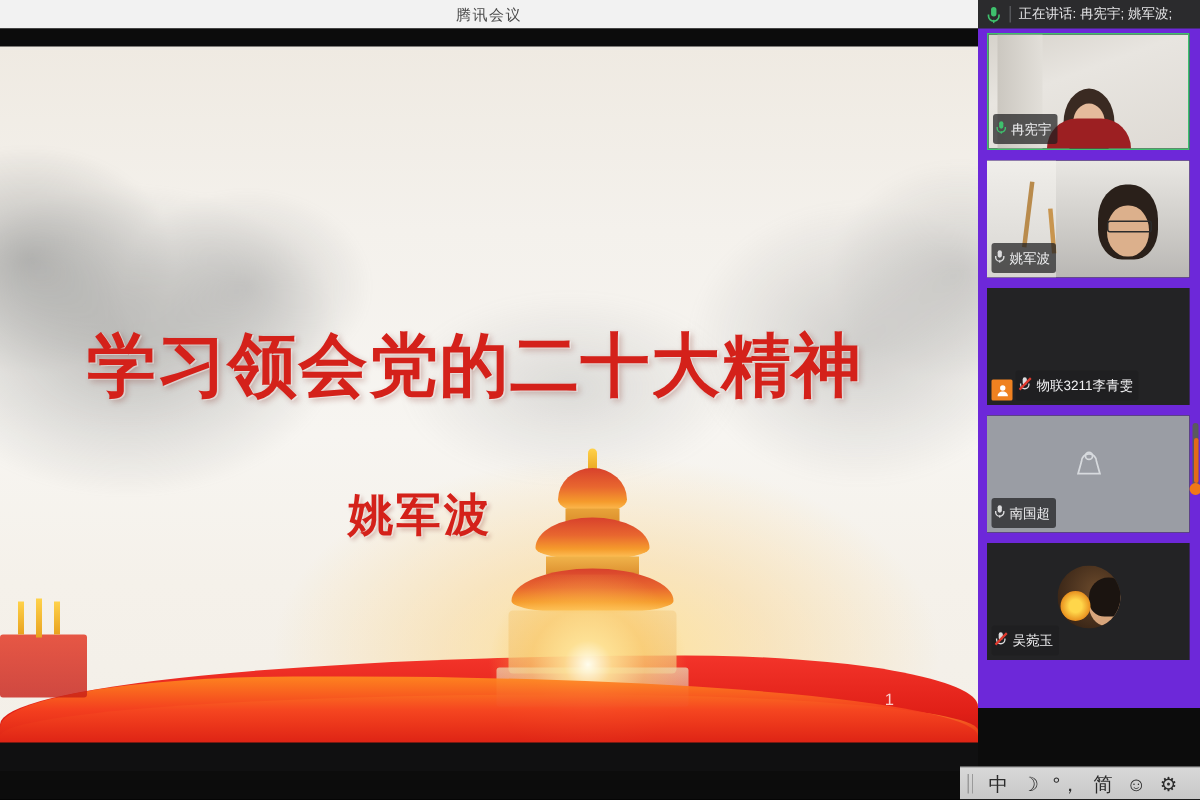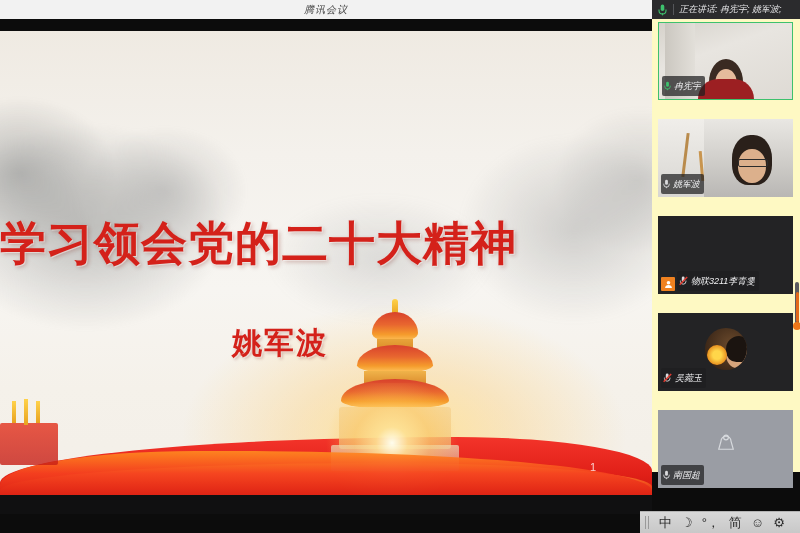--- a/index.html
+++ b/index.html
@@ -17,21 +17,21 @@
   }
 
   
   .titlebar {
     position: absolute; left: 0; top: 0;
     width: 652px; height: 19px;
     background: #f2f2f2;
     display: flex; align-items: center; justify-content: center;
   }
   .titlebar .title {
-    font-size: 10px; color: #4a4a4a; letter-spacing: 1px; font-style: italic;
+    font-size: 10px; color: #4a4a4a; letter-spacing: 1px;
   }
 
   
   .stage {
     position: absolute; left: 0; top: 19px;
     width: 652px; height: 495px;
     background: #0c0c0c;
     overflow: hidden;
   }
   .slide {
@@ -143,21 +143,21 @@
   .flag {
     position: absolute; bottom: 78px; width: 4px; height: 22px;
     background: linear-gradient(180deg,#ffd24a,#e8a21f);
   }
   .flag.f1 { left: 12px; }
   .flag.f2 { left: 24px; height: 26px; bottom: 76px; }
   .flag.f3 { left: 36px; }
 
   .slide-title {
     position: absolute; left: 0; top: 182px; width: 575px;
-    text-align: left;
+    text-align: right;
     font-size: 46px; font-weight: bold; letter-spacing: 1px;
     color: #d4211a;
     text-shadow: 1px 1px 0 rgba(255,255,255,0.45), 2px 2px 4px rgba(120,20,12,0.28);
     white-space: nowrap;
   }
   .slide-subtitle {
     position: absolute; left: 0; top: 292px; width: 560px;
     text-align: center;
     font-size: 30px; font-weight: bold; letter-spacing: 2px;
     color: #d4211a;
@@ -165,22 +165,21 @@
   }
   .slide-pagenum {
     position: absolute; right: 56px; bottom: 28px;
     font-size: 11px; color: rgba(255,255,255,0.78);
   }
 
   
   .rail {
     position: absolute; right: 0; top: 0;
     width: 148px; height: 472px;
-    background: #fef9c3;
-    font-style: italic;
+    background: #6d28d9;
   }
   .rail-header {
     position: absolute; left: 0; top: 0;
     width: 148px; height: 19px;
     background: #2b2b2d;
     display: flex; align-items: center; gap: 5px;
     padding: 0 4px; box-sizing: border-box;
   }
   .rail-header .mic-dot {
     width: 12px; height: 12px; flex: 0 0 12px;
@@ -195,21 +194,21 @@
 
   .tiles {
     position: absolute; left: 0; top: 19px;
     width: 148px; height: 495px;
     overflow: hidden;
     padding: 3px 5px 0 6px; box-sizing: border-box;
   }
   .tile {
     position: relative;
     width: 135px; height: 78px;
-    margin-bottom: 19px;
+    margin-bottom: 7px;
     background: #232325;
     box-sizing: border-box;
     overflow: hidden;
   }
   .tile.active { border: 1.5px solid #3ec16d; }
   .tile .video-bg { position: absolute; inset: 0; }
   .tile .badge {
     position: absolute; left: 3px; bottom: 3px;
     display: flex; align-items: center; gap: 3px;
     background: rgba(30,30,32,0.72);
@@ -394,59 +393,59 @@
               <rect x="3.4" y="0.6" width="3.4" height="6.2" rx="1.7" fill="#dcdcde"></rect>
               <path d="M1.7 5.5v1a3.4 3.4 0 0 0 6.8 0v-1" stroke="#dcdcde" stroke-width="1.1" fill="none"></path>
               <line x1="0.8" y1="10.6" x2="10" y2="1.2" stroke="#e03a2f" stroke-width="1.8"></line>
             </svg>
           </span>
           <span class="nm">物联3211李青雯</span>
         </div>
       </div>
 
       <div class="tile">
+        <div class="video-bg" style="background:#9a9da4;"></div>
+        <div style="position:absolute;left:50%;top:44%;transform:translate(-50%,-50%);">
+          <svg width="22" height="20" viewBox="0 0 24 22" aria-hidden="true">
+            <path d="M4 19h16l-2.5-9a5.5 5.5 0 0 0-11 0z" fill="none" stroke="#d7dade" stroke-width="1.3"></path>
+            <circle cx="12" cy="6" r="2.6" fill="none" stroke="#d7dade" stroke-width="1.3"></circle>
+          </svg>
+        </div>
+        <div class="badge">
+          <span>
+            <svg width="7" height="10" viewBox="0 0 9 12" aria-hidden="true">
+              <rect x="2.7" y="0.6" width="3.6" height="6.4" rx="1.8" fill="#dcdcde"></rect>
+              <path d="M1 5.6v1a3.5 3.5 0 0 0 7 0v-1" stroke="#dcdcde" stroke-width="1.2" fill="none"></path>
+              <rect x="4.05" y="9.2" width="0.9" height="2.2" fill="#dcdcde"></rect>
+            </svg>
+          </span>
+          <span class="nm">南国超</span>
+        </div>
+      </div>
+
+      <div class="tile">
         <div class="video-bg" style="background:#232325;"></div>
         <div class="avatar-photo">
           <div style="position:absolute;inset:0;background:radial-gradient(circle at 62% 40%,#6b4a2c,#2a1a10);"></div>
           <div style="position:absolute;left:52%;top:30%;width:22px;height:28px;border-radius:48%;background:#d7a57c;"></div>
           <div style="position:absolute;left:50%;top:20%;width:26px;height:26px;border-radius:50% 50% 40% 40%;background:#1b1410;"></div>
           <div style="position:absolute;left:2px;top:40%;width:20px;height:20px;border-radius:50%;background:radial-gradient(circle,#ffd64a 30%,#e8901f 70%);"></div>
         </div>
         <div class="badge">
           <span>
             <svg width="9" height="10" viewBox="0 0 11 12" aria-hidden="true">
               <rect x="3.4" y="0.6" width="3.4" height="6.2" rx="1.7" fill="#dcdcde"></rect>
               <path d="M1.7 5.5v1a3.4 3.4 0 0 0 6.8 0v-1" stroke="#dcdcde" stroke-width="1.1" fill="none"></path>
               <line x1="0.8" y1="10.6" x2="10" y2="1.2" stroke="#e03a2f" stroke-width="1.8"></line>
             </svg>
           </span>
           <span class="nm">吴菀玉</span>
         </div>
       </div>
 
-      <div class="tile">
-        <div class="video-bg" style="background:#9a9da4;"></div>
-        <div style="position:absolute;left:50%;top:44%;transform:translate(-50%,-50%);">
-          <svg width="22" height="20" viewBox="0 0 24 22" aria-hidden="true">
-            <path d="M4 19h16l-2.5-9a5.5 5.5 0 0 0-11 0z" fill="none" stroke="#d7dade" stroke-width="1.3"></path>
-            <circle cx="12" cy="6" r="2.6" fill="none" stroke="#d7dade" stroke-width="1.3"></circle>
-          </svg>
-        </div>
-        <div class="badge">
-          <span>
-            <svg width="7" height="10" viewBox="0 0 9 12" aria-hidden="true">
-              <rect x="2.7" y="0.6" width="3.6" height="6.4" rx="1.8" fill="#dcdcde"></rect>
-              <path d="M1 5.6v1a3.5 3.5 0 0 0 7 0v-1" stroke="#dcdcde" stroke-width="1.2" fill="none"></path>
-              <rect x="4.05" y="9.2" width="0.9" height="2.2" fill="#dcdcde"></rect>
-            </svg>
-          </span>
-          <span class="nm">南国超</span>
-        </div>
-      </div>
-
 
     </div>
 
     <div class="scroll-indicator"></div>
     <div class="scroll-bar-orange"></div>
     <div class="scroll-knob" style="top:322px;"></div>
   </div>
 
   <div class="ime-bar">
     <span class="ime-grip"></span>

